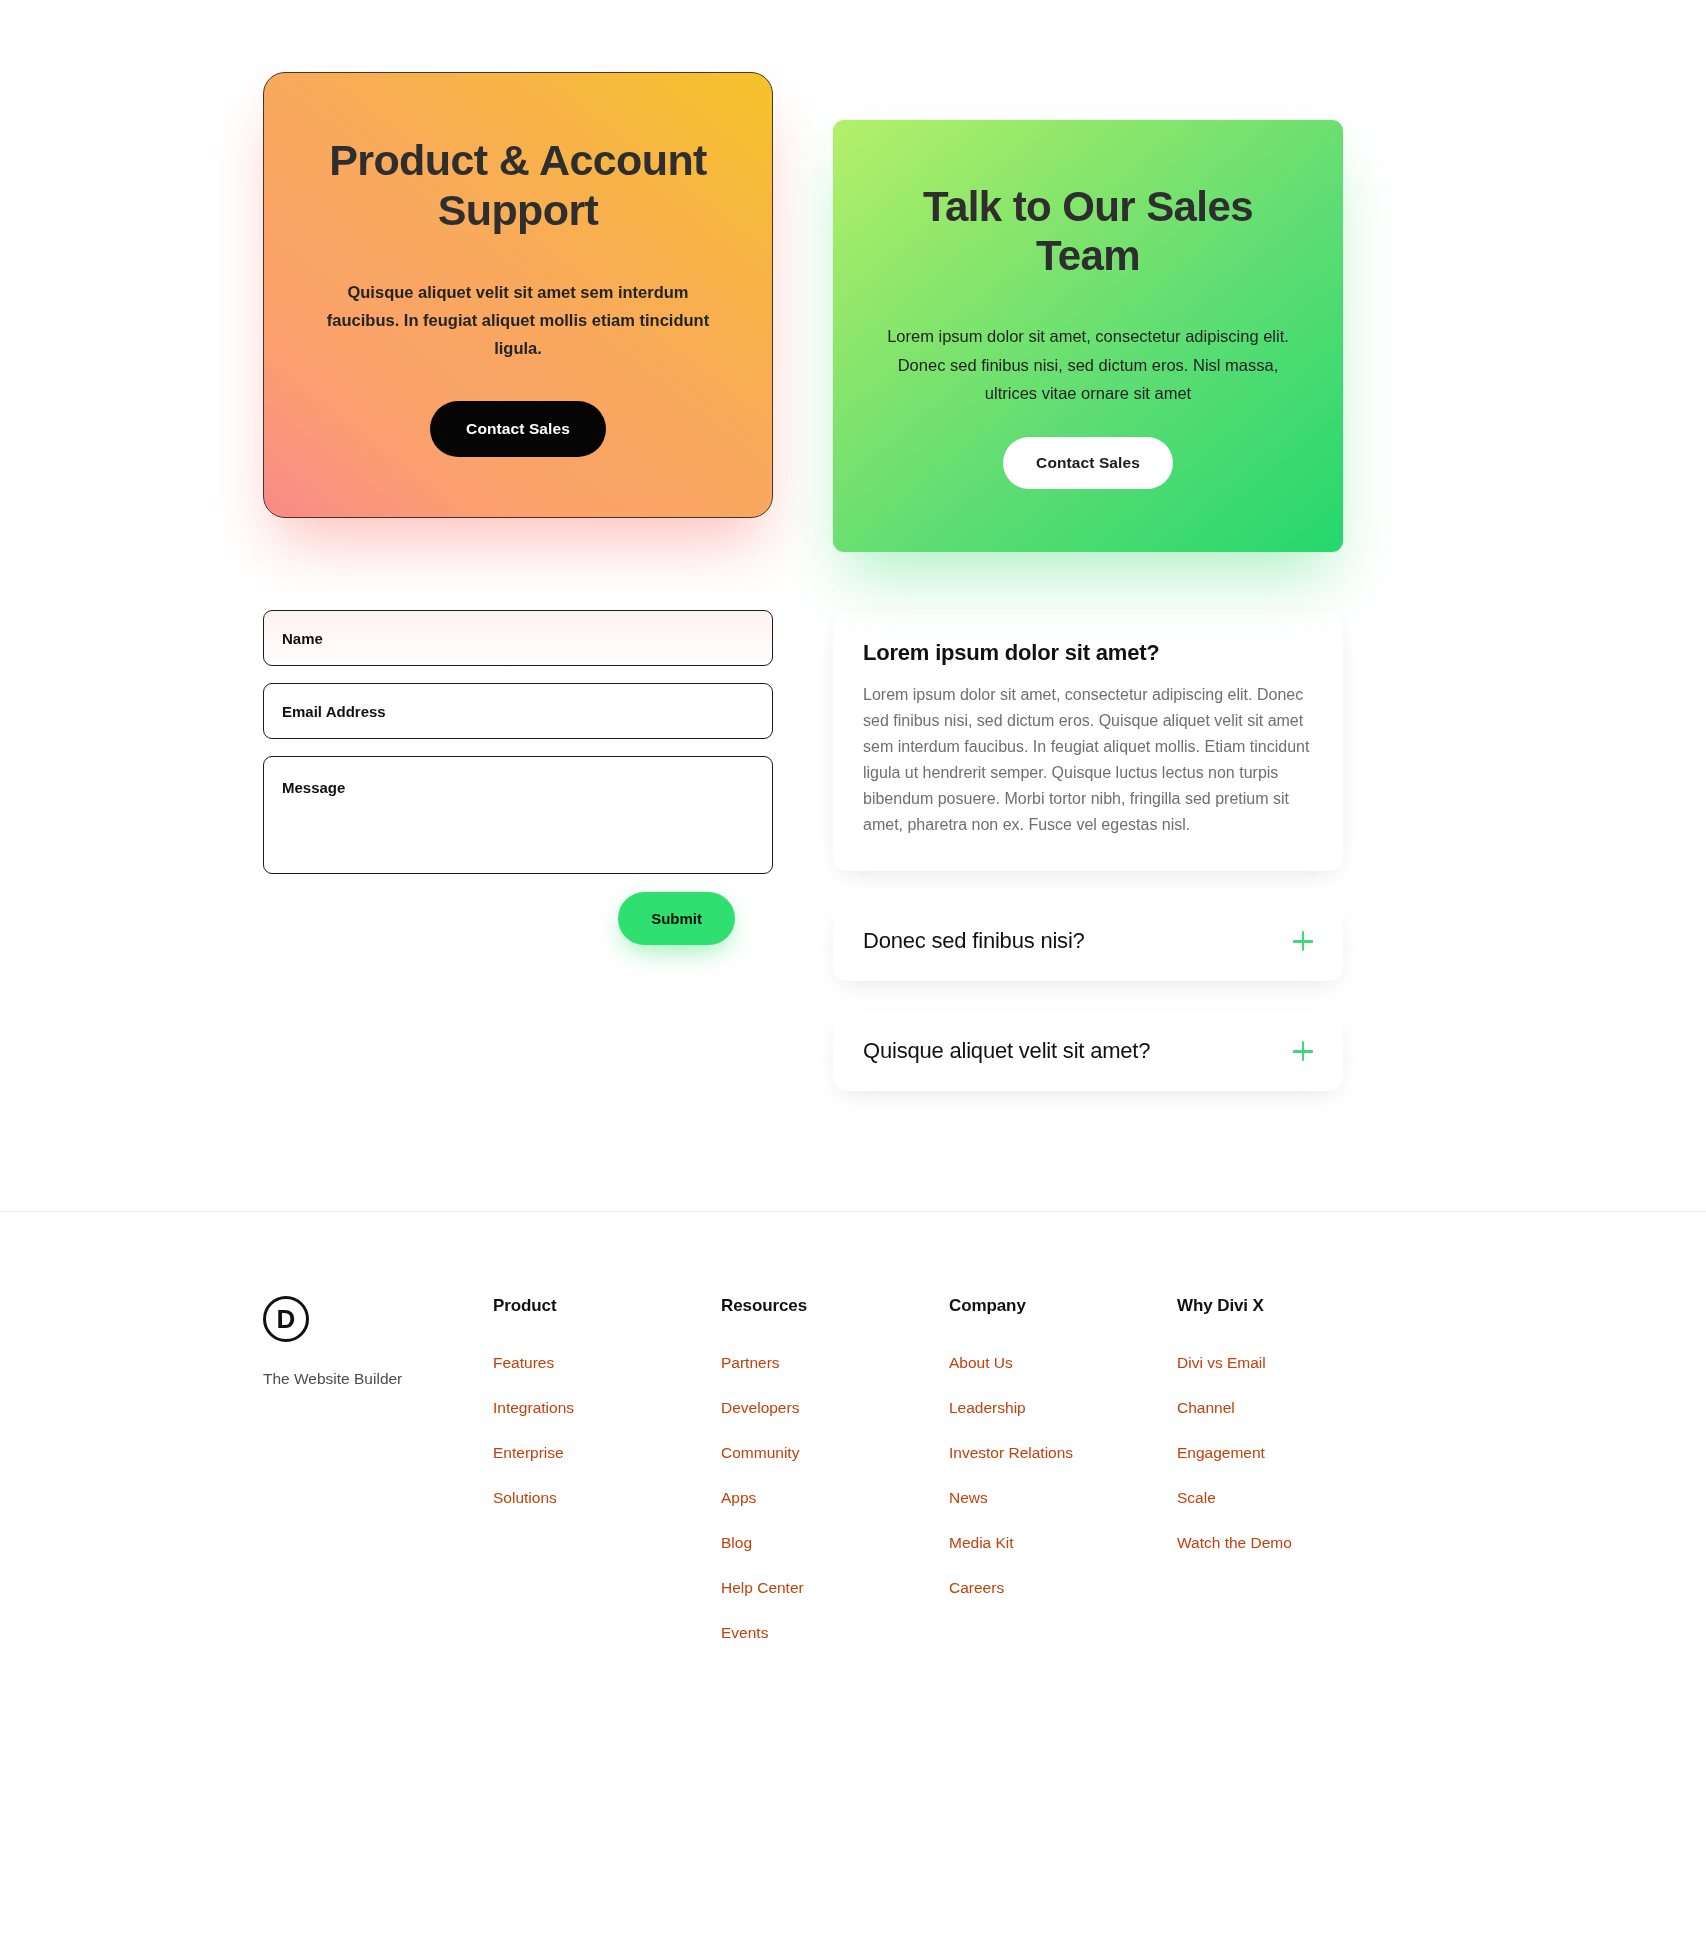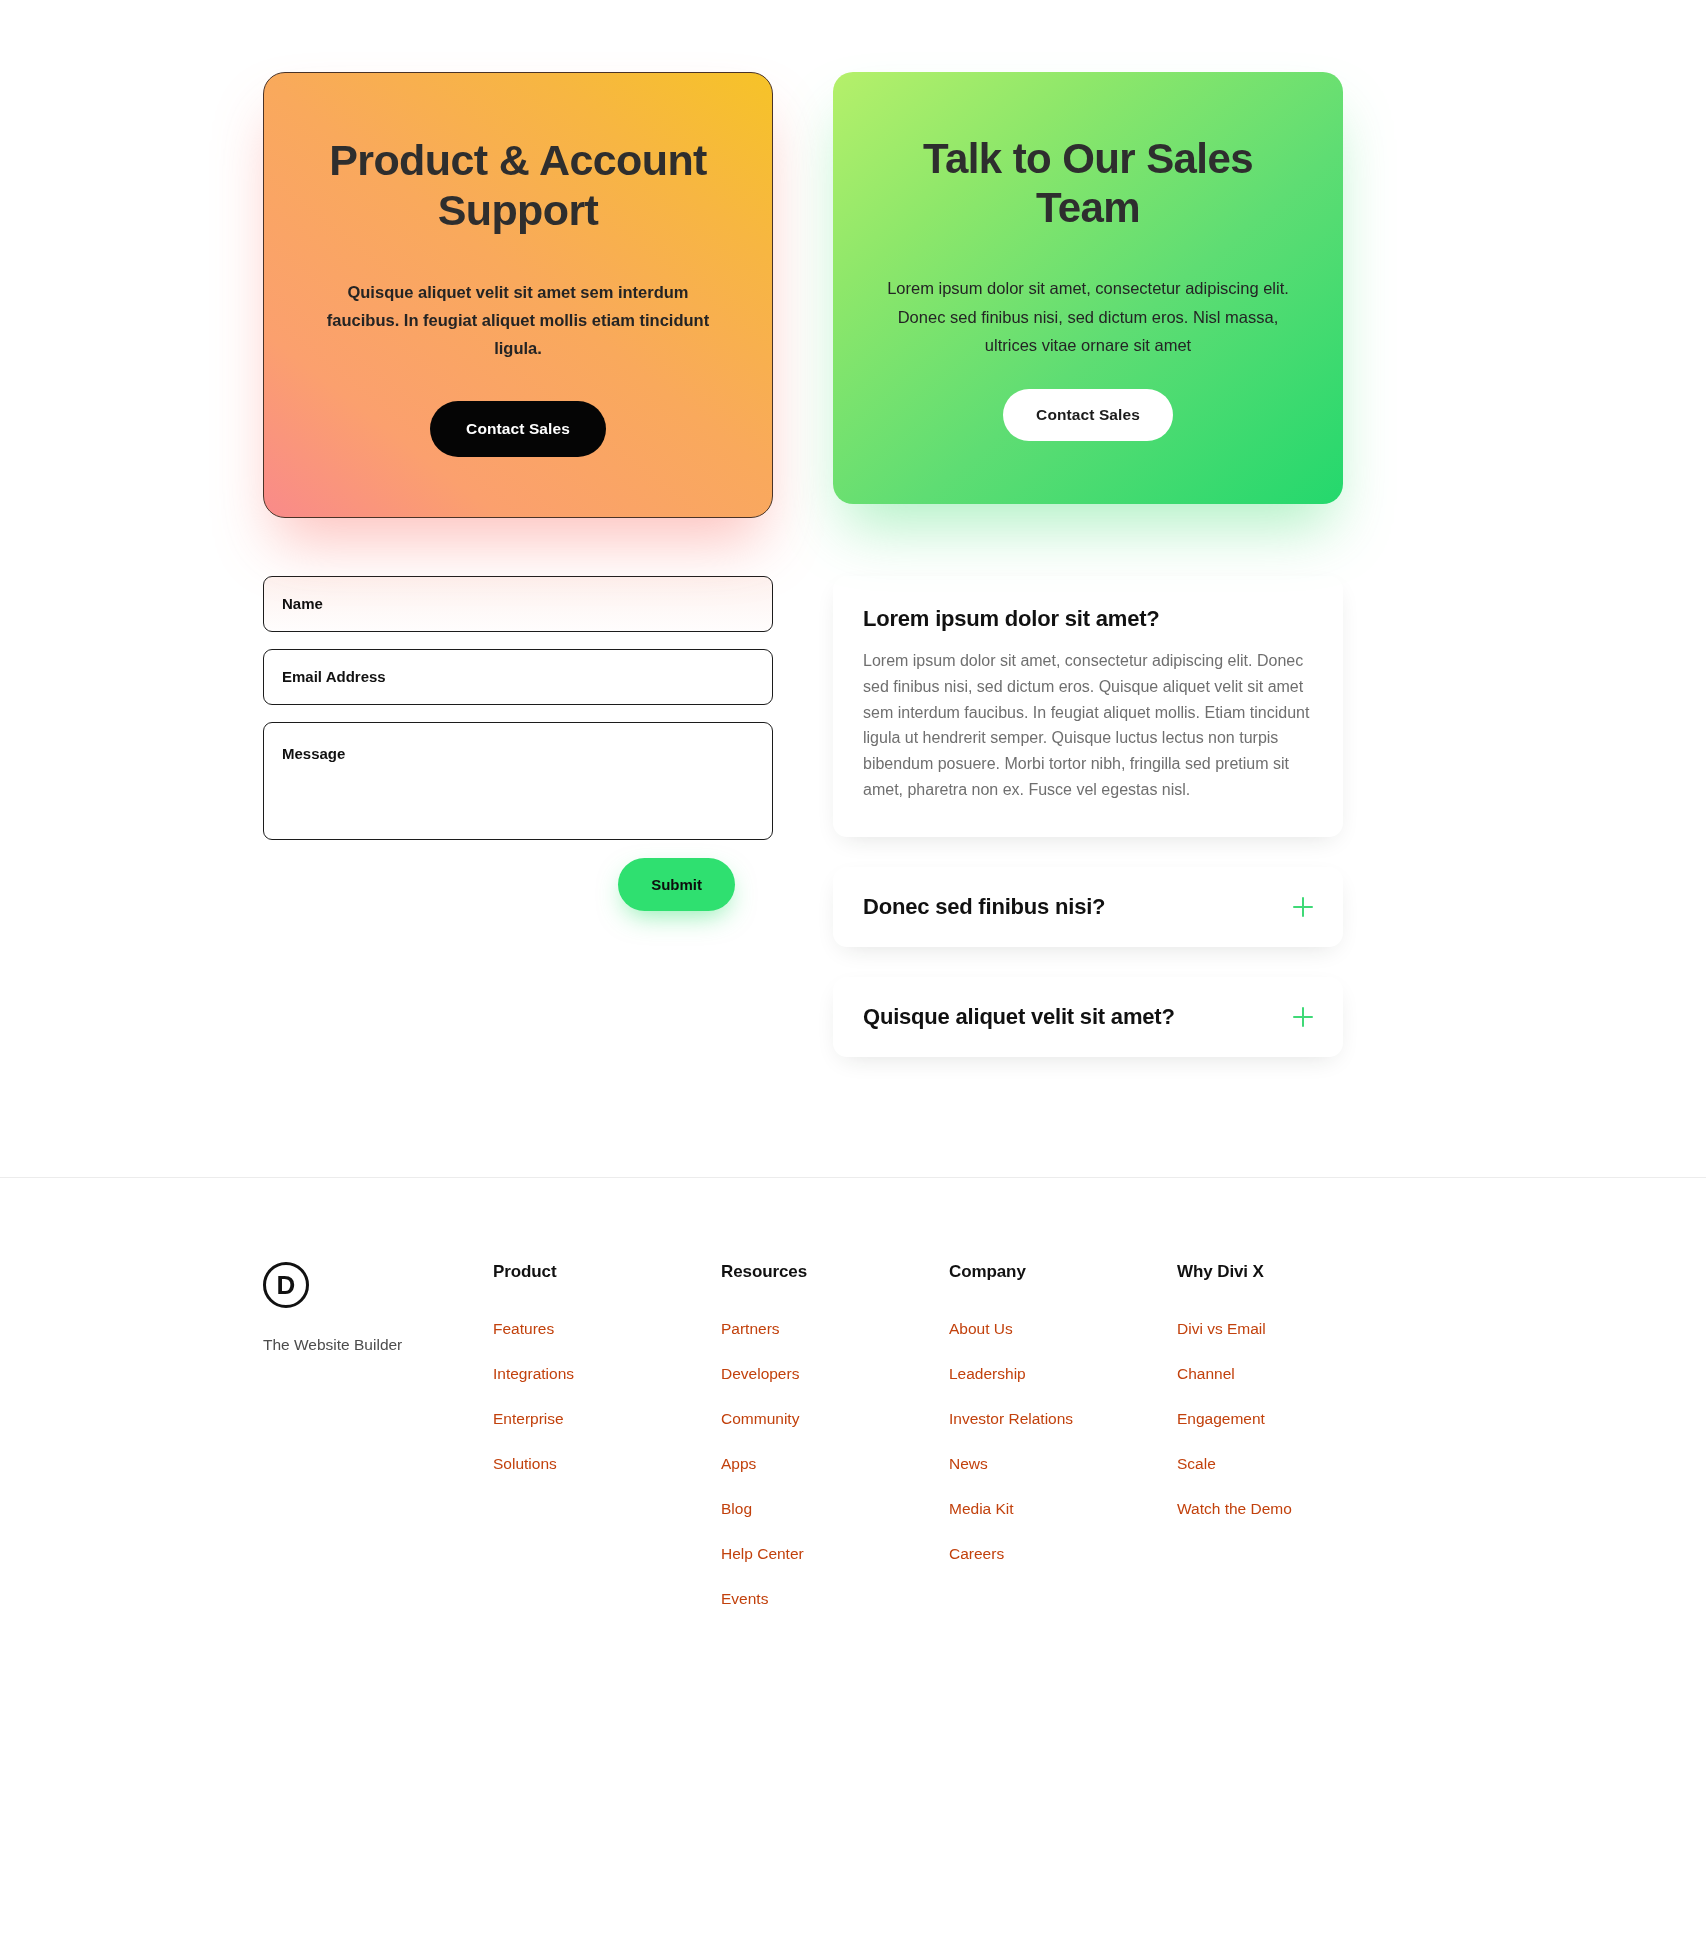--- a/index.html
+++ b/index.html
@@ -59,22 +59,23 @@
   .promo-card.orange {
     background: linear-gradient(38deg, #f98a8a 0%, #fba06e 22%, #f9a95c 52%, #f7b642 78%, #f6c328 100%);
     border: 1.5px solid #4a3327;
     min-height: 432px;
     box-shadow: 0 34px 60px -12px rgba(250,120,110,0.45);
   }
 
   .promo-card.green {
     background: linear-gradient(140deg, #b5f06a 0%, #8ee76a 26%, #5fdd73 58%, #24d86d 100%);
     min-height: 432px;
-    border-radius: 20px;
+    border-radius: 11px;
     box-shadow: 0 34px 60px -12px rgba(60,220,110,0.40);
+    margin-top: 48px;
   }
 
   .promo-title {
     font-size: 43px;
     font-weight: 800;
     color: #2e2e2e;
     line-height: 1.17;
     letter-spacing: -0.6px;
   }
 
@@ -204,21 +205,21 @@
     box-shadow: 0 8px 26px -10px rgba(30,40,30,0.16);
     margin-bottom: 30px;
     display: flex;
     align-items: center;
     justify-content: space-between;
     cursor: pointer;
   }
 
   .faq-item-title {
     font-size: 22px;
-    font-weight: 700;
+    font-weight: 400;
     color: #111111;
     letter-spacing: -0.2px;
   }
 
   .plus-icon {
     width: 20px;
     height: 20px;
     position: relative;
     flex: none;
   }

